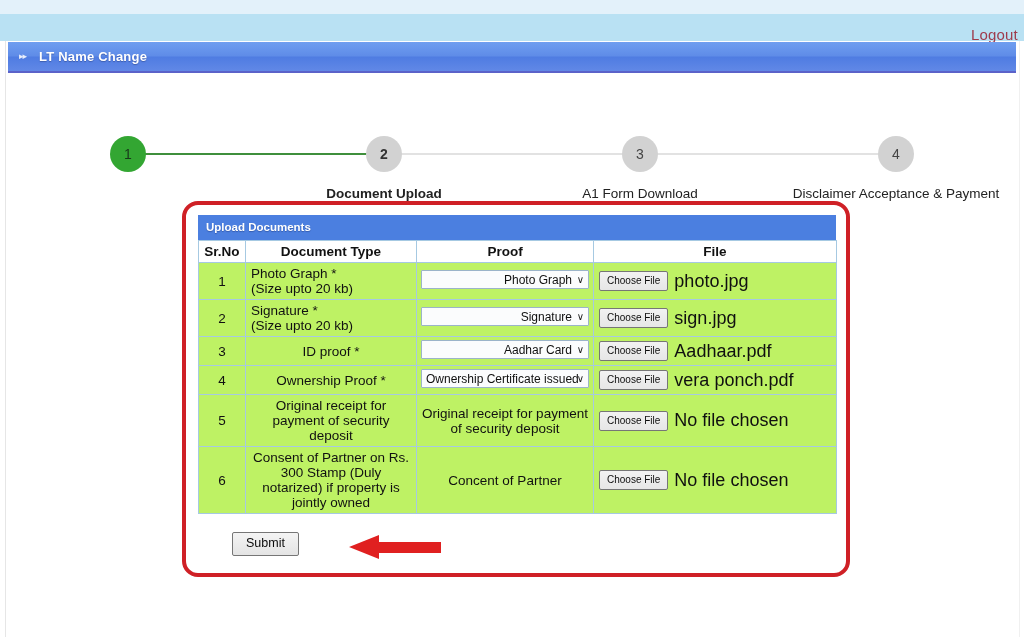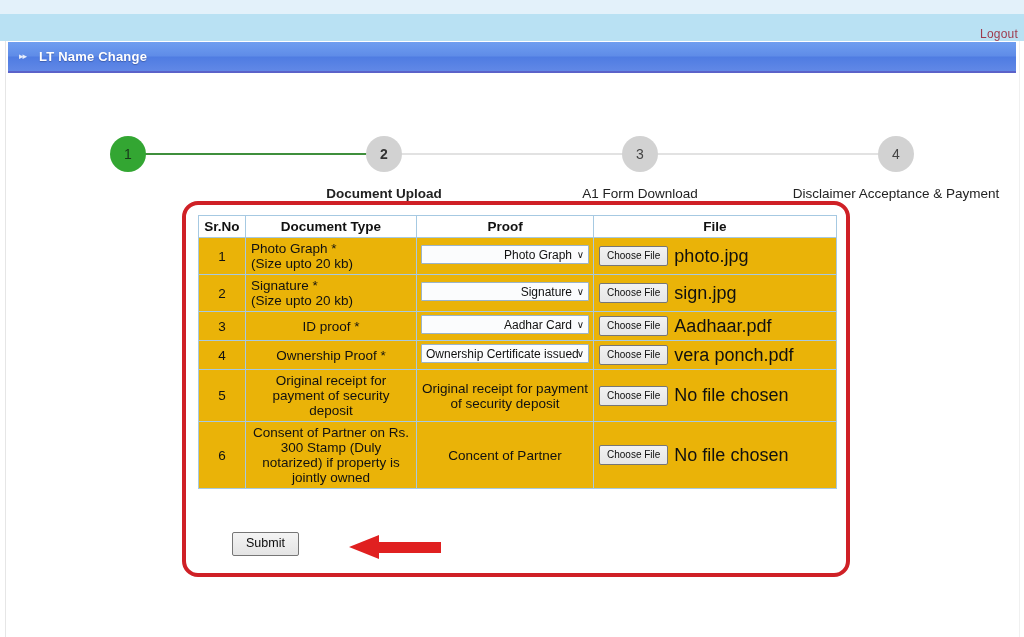--- a/index.html
+++ b/index.html
@@ -32,21 +32,21 @@
   #band-light {
     position: absolute;
     left: 0; top: 14px;
     width: 1024px; height: 27px;
     background: #b9e1f3;
   }
   #logout-link {
     position: absolute;
     right: 6px;
     top: 14px;
-    font-size: 12px;
+    font-size: 15px;
     color: #9e3b4d;
     letter-spacing: 0.2px;
     cursor: pointer;
     line-height: 13px;
   }
 
   
   #left-edge {
     position: absolute;
     left: 5px; top: 41px;
@@ -168,21 +168,21 @@
     padding: 5px 0 5px 8px;
     height: 15px;
     line-height: 15px;
     box-sizing: content-box;
     text-shadow: 0 1px 1px rgba(20,40,100,.4);
   }
   table.upload {
     border-collapse: collapse;
     width: 638px;
     table-layout: fixed;
-    background: #eab308;
+    background: #bef264;
   }
   table.upload th,
   table.upload td {
     border: 1px solid #a6c9e2;
     font-size: 13.5px;
     color: #111111;
     padding: 3px 4px;
     box-sizing: border-box;
   }
   table.upload th {
@@ -327,20 +327,21 @@
       </div>
       <div class="step todo" style="left: 781px;">
         <div class="circle">4</div>
         <div class="label">Disclaimer Acceptance &amp; Payment</div>
       </div>
     </div>
 
   <div id="red-box"></div>
 
   <div id="upload-table-wrap">
+    <div id="tbl-header">Upload Documents</div>
     <table class="upload">
       <colgroup>
         <col class="col-sr">
           <col class="col-type">
           <col class="col-proof">
           <col class="col-file">
       </colgroup>
       <thead>
         <tr>
           <th>Sr.No</th>

